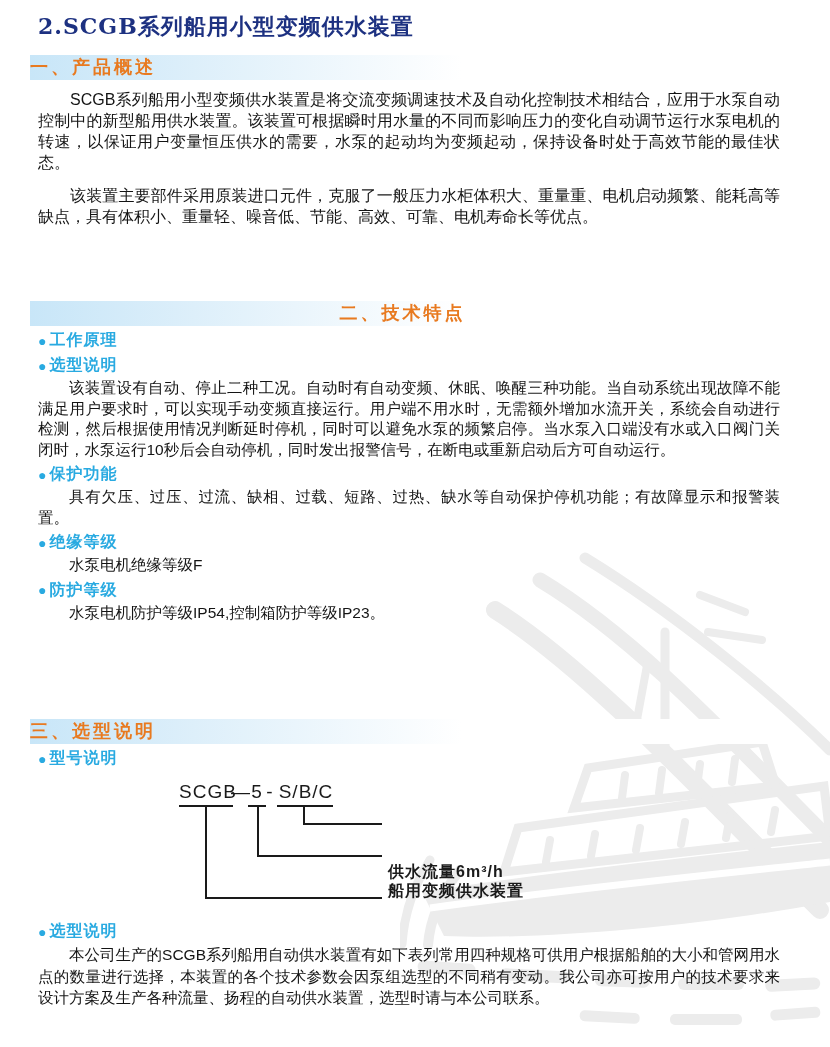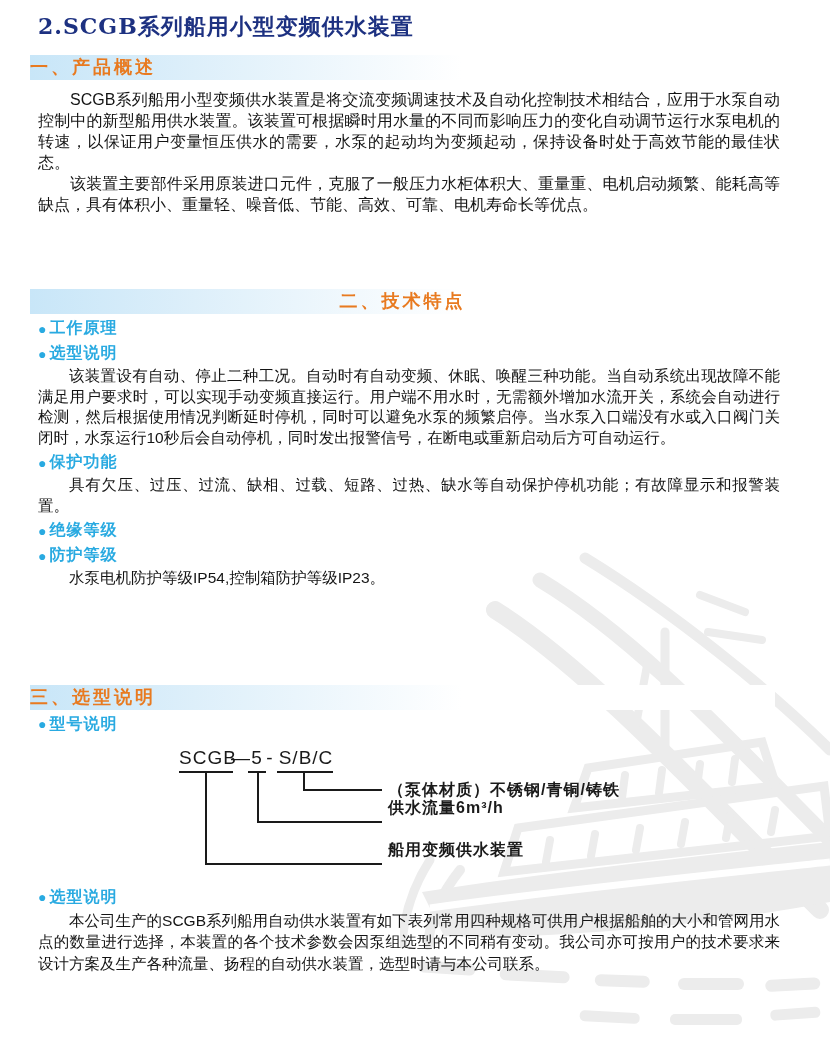--- a/index.html
+++ b/index.html
@@ -9,21 +9,21 @@
   #watermark{position:absolute;left:400px;top:540px;width:430px;height:507px;z-index:0;}
   
   #content{position:absolute;inset:0;z-index:1;padding:12px 35px 0 30px;box-sizing:border-box;}
   h1.doc-title{font-family:"DejaVu Serif","Liberation Serif",serif;font-size:22px;font-weight:bold;
         color:#1d3181;margin:0 0 13px 8px;letter-spacing:1px;}
   .section-bar{width:745px;height:25px;line-height:25px;
         background:linear-gradient(to right,#c8e6f8 0%,#ddeffa 22%,#ffffff 58%);}
   .section-bar .bar-label{color:#e87a20;font-size:18px;font-weight:bold;letter-spacing:3px;}
   p.body-text{margin:9px 0 0 8px;width:742px;font-size:16px;line-height:21px;color:#141414;
         text-align:justify;text-indent:2em;}
-  p.no-gap{margin-top:0;}
+  p.no-gap{margin-top:12px;}
   .sub-head{margin:4px 0 0 8px;color:#29aae1;font-size:16px;font-weight:bold;letter-spacing:1px;
         display:flex;align-items:center;gap:2px;}
   .sub-head .bullet{font-size:14px;line-height:1;}
   .sub-text{margin:2px 0 0 8px;width:742px;font-size:15.5px;line-height:20.5px;color:#141414;
         text-align:justify;text-indent:2em;}
   #features-bar{margin-top:74px;text-align:center;}
   #selection-bar{margin-top:96px;}
   
   #model-diagram{position:relative;height:132px;margin-top:12px;}
   #model-diagram .mpart{position:absolute;top:0;font-size:19px;color:#1a1a1a;letter-spacing:1px;
@@ -103,20 +103,21 @@
     <div class="sub-head">
       <span class="bullet">●</span>
       <span>保护功能</span>
     </div>
     <p class="sub-text">具有欠压、过压、过流、缺相、过载、短路、过热、缺水等自动保护停机功能；有故障显示和报警装置。</p>
 
     <div class="sub-head">
       <span class="bullet">●</span>
       <span>绝缘等级</span>
     </div>
+    <p class="sub-text">水泵电机绝缘等级F</p>
 
     <div class="sub-head">
       <span class="bullet">●</span>
       <span>防护等级</span>
     </div>
     <p class="sub-text">水泵电机防护等级IP54,控制箱防护等级IP23。</p>
 
     <div class="section-bar" id="selection-bar">
       <span class="bar-label">三、选型说明</span>
     </div>
@@ -138,23 +139,22 @@
       <div class="dline" style="left:247px;top:24px;width:56px;height:2px;"></div>
 
       <div class="dline" style="left:175px;top:24px;width:2px;height:94px;"></div>
       <div class="dline" style="left:227px;top:24px;width:2px;height:52px;"></div>
       <div class="dline" style="left:273px;top:24px;width:2px;height:20px;"></div>
 
       <div class="dline" style="left:273px;top:42px;width:79px;height:2px;"></div>
       <div class="dline" style="left:227px;top:74px;width:125px;height:2px;"></div>
       <div class="dline" style="left:175px;top:116px;width:177px;height:2px;"></div>
 
-      <span class="dlabel" style="top:33px;">（泵体材质）不锈钢/青铜/铸铁</span>
-      <span class="dlabel" style="top:51px;">供水流量6m³/h</span>
-      <span class="dlabel" style="top:93px;text-align:right;">船用变频供水装置</span>
+      <span class="dlabel" style="top:81px;">供水流量6m³/h</span>
+      <span class="dlabel" style="top:100px;text-align:right;">船用变频供水装置</span>
     </div>
 
     <div class="sub-head" id="select-sub">
       <span class="bullet">●</span>
       <span>选型说明</span>
     </div>
     <p class="sub-text" id="select-text">本公司生产的SCGB系列船用自动供水装置有如下表列常用四种规格可供用户根据船舶的大小和管网用水点的数量进行选择，本装置的各个技术参数会因泵组选型的不同稍有变动。我公司亦可按用户的技术要求来设计方案及生产各种流量、扬程的自动供水装置，选型时请与本公司联系。</p>
 
   </div>
 </div>

